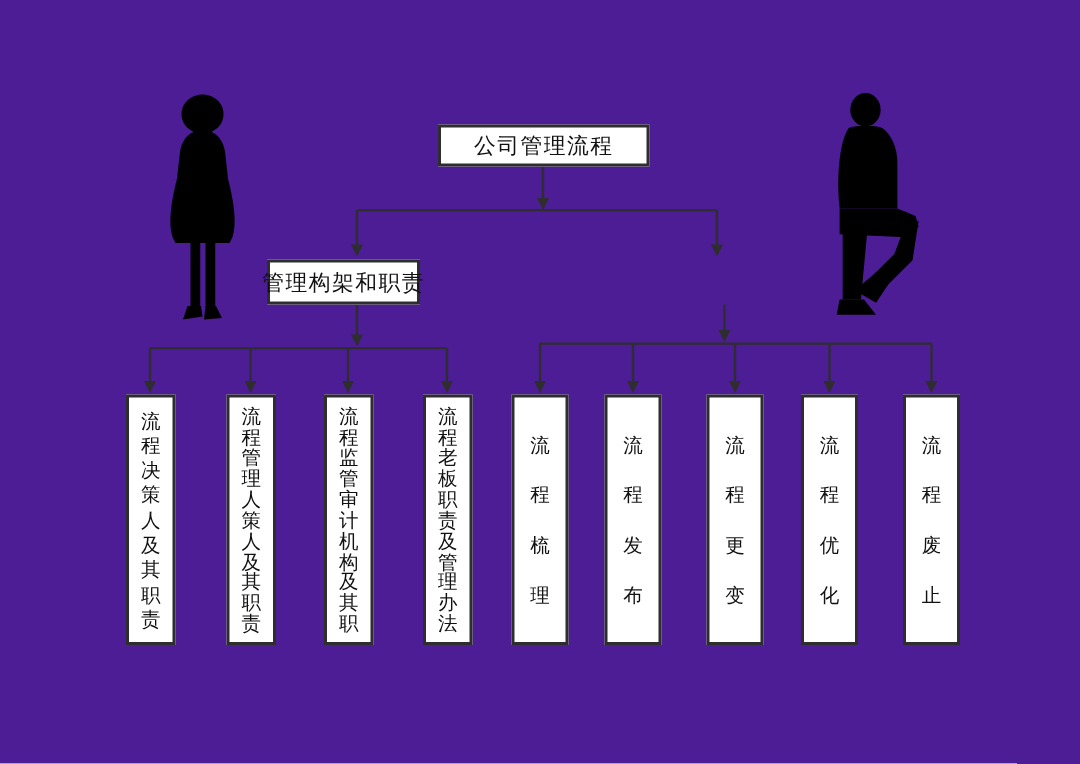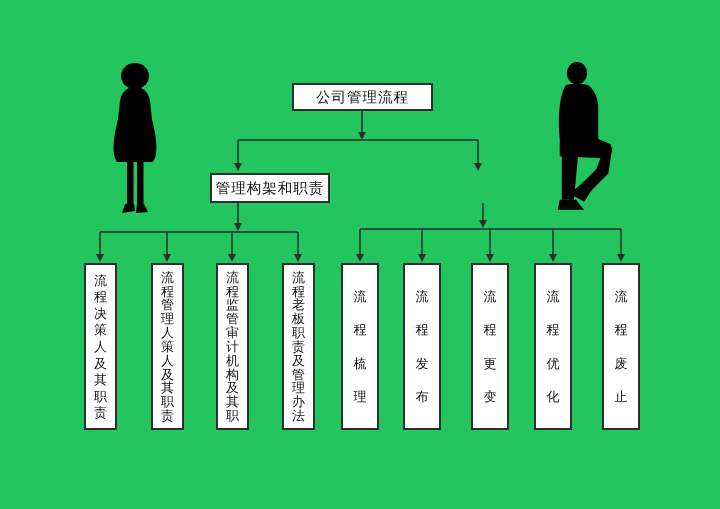--- a/index.html
+++ b/index.html
@@ -1,31 +1,31 @@
 <!DOCTYPE html>
 <html><head>
 <meta charset="utf-8">
 <style>
   html, body { margin:0; padding:0; background:#ffffff; }
   .canvas {
-    position:relative; width:720px; height:509px; background:#22c55e;
+    position:relative; width:720px; height:509px; background:#4c1d95;
     font-family:"Liberation Serif","DejaVu Serif",serif; color:#111111; overflow:hidden;
   }
   .connectors { position:absolute; left:0; top:0; }
   .figure { position:absolute; }
   .fig-woman { left:103px; top:60px; width:64px; height:160px; }
   .fig-man   { left:539px; top:60px; width:80px; height:160px; }
   .box {
     position:absolute; box-sizing:border-box; background:#ffffff;
     border:2px solid #2e2e2e; display:flex; align-items:center; justify-content:center;
     color:#111111;
   }
   .hbox { font-size:14.5px; letter-spacing:1px; white-space:nowrap; }
   .root { left:292px; top:83px;  width:141px; height:28px; }
-  .l2a  { left:178px; top:173px; width:120px; height:30px;margin-left:32px; }
+  .l2a  { left:178px; top:173px; width:102px; height:30px; }
   .l2b  { left:423px; top:173px; width:120px; height:30px; }
   .leaf {
     top:263px; height:167px; flex-direction:column; justify-content:space-evenly;
     font-size:13px; padding:5px 0;
   }
   .leaf .vchar { line-height:1; display:block; }
   .lf1 { left:84px;  width:33px; }
   .lf2 { left:151px; width:33px; }
   .lf3 { left:216px; width:33px; }
   .lf4 { left:282px; width:33px; }

